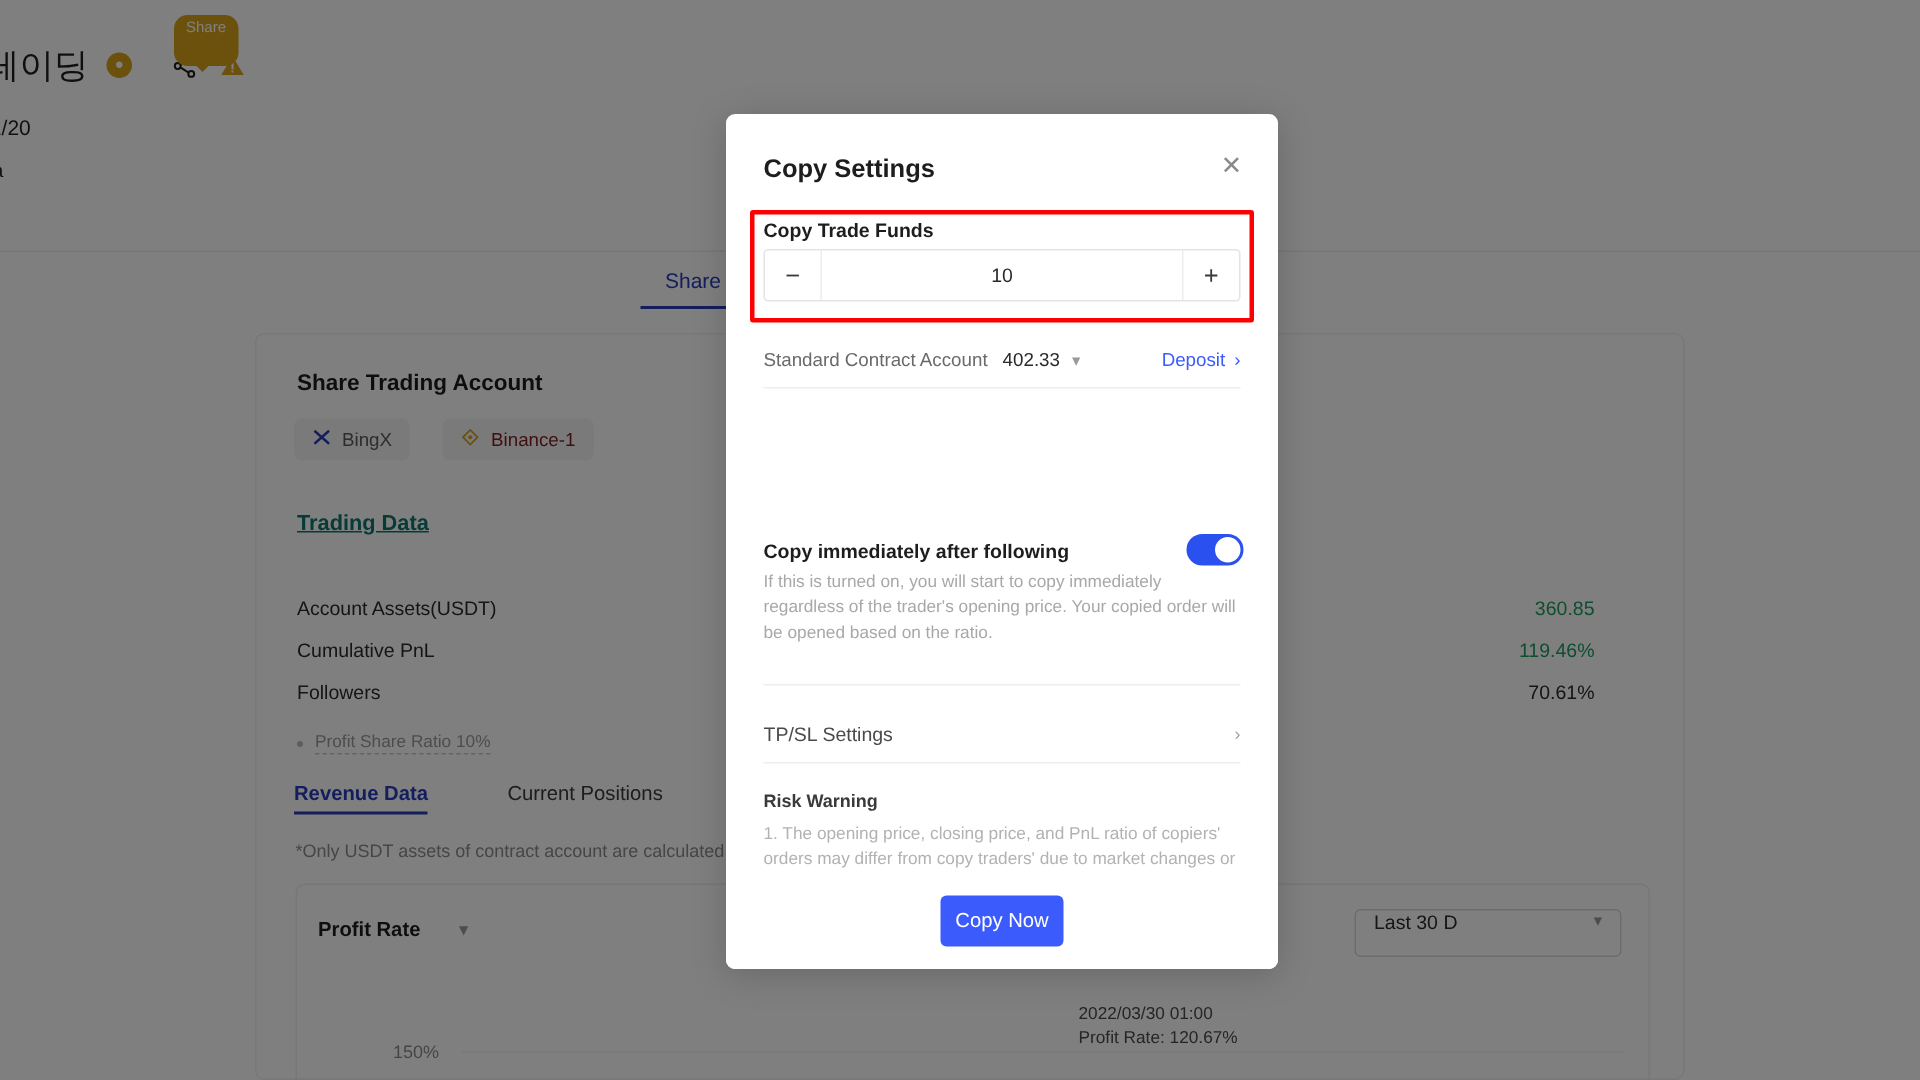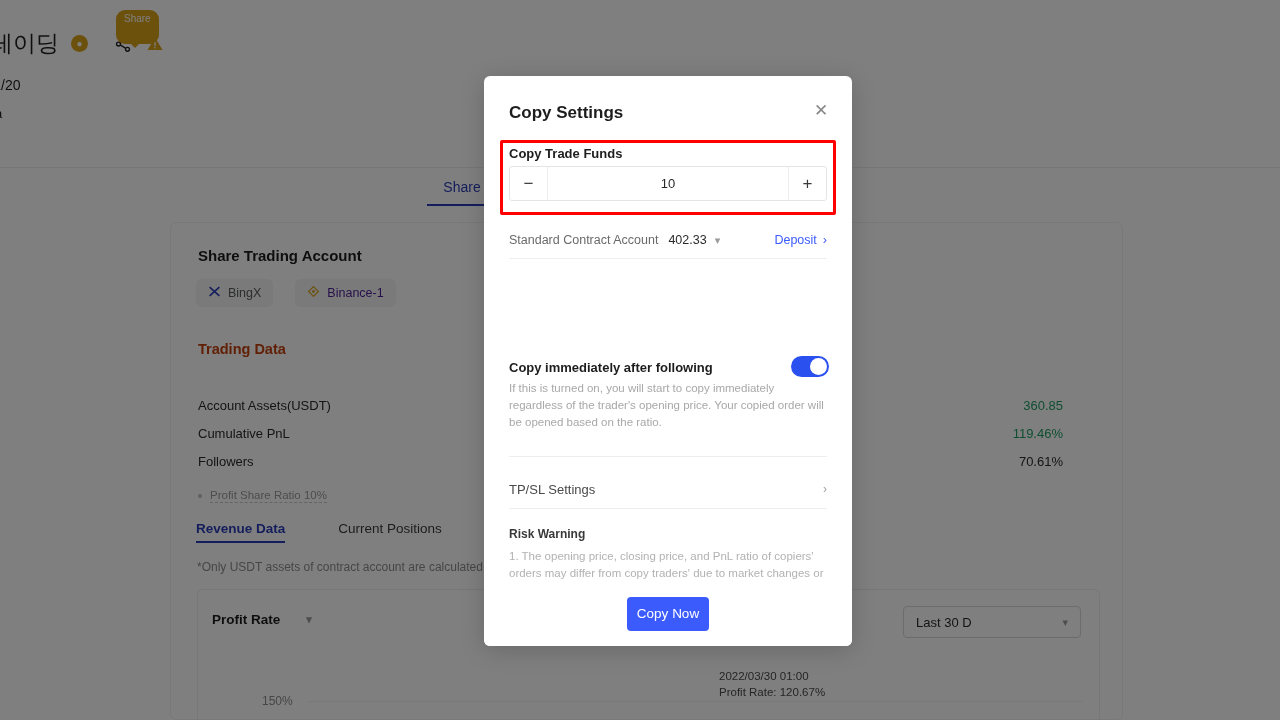--- a/index.html
+++ b/index.html
@@ -65,22 +65,22 @@
   .card{
     position:absolute; left:170px; top:222px; width:953px; min-height:498px;
     background:#fff; border:1px solid #f0f0f0; border-radius:6px;
   }
   .card-h2{ position:absolute; left:27px; top:24px; font-size:15px; font-weight:700; color:#1d1d1d;}
   .chips{ position:absolute; left:25px; top:56px; display:flex; gap:22px;}
   .chip{
     display:flex; align-items:center; gap:7px; background:#f4f5f7;
     border-radius:5px; padding:6px 12px; font-size:12.5px; color:#5a5a5a;
   }
-  .chip.blue{ color:#4c1d95; }
-  .card-h3{ position:absolute; left:27px; top:118px; font-size:14.5px; font-weight:700; color:#c2410c;}
+  .chip.blue{ color:#7f1d1d; }
+  .card-h3{ position:absolute; left:27px; top:118px; font-size:14.5px; font-weight:700; color:#0f766e;text-decoration:underline;}
 
   .stat-rows{ position:absolute; left:27px; top:168px; width:900px;}
   .stat-row{ display:flex; align-items:center; height:28px; font-size:13px; color:#2a2a2a; }
   .stat-label{ width:250px; color:#2a2a2a;}
   .stat-v1{ width:145px; text-align:right;}
   .stat-v2{ width:235px; text-align:right;}
   .stat-v3{ width:235px; text-align:right;}
   .green{ color:#1f9d63;}
 
   .bullets{ position:absolute; left:27px; top:262px; }
@@ -96,21 +96,21 @@
   .note{ position:absolute; left:26px; top:337px; font-size:12px; color:#8c8c8c;}
 
   .chart-box{
     position:absolute; left:26px; top:366px; width:903px; height:300px;
     border:1px solid #eeeeee; border-radius:6px;
   }
   .chart-sel{ position:absolute; left:14px; top:22px; display:flex; align-items:center; gap:26px;
     font-size:13.5px; font-weight:700; color:#1d1d1d;}
   .range-sel{
     position:absolute; right:18px; top:16px; width:178px; height:32px;
-    border:1px solid #d9d9d9; border-radius:4px; display:flex; align-items:center;
+    border:1px solid #d9d9d9; border-radius:4px; display:flex; align-items:flex-start;
     justify-content:space-between; padding:0 12px; font-size:13px; color:#2a2a2a;
     background:#fff;
   }
   .chev{ color:#9a9a9a; font-size:11px;}
   .grid-label{ position:absolute; font-size:12px; color:#8c8c8c;}
   .grid-line{ position:absolute; height:1px; background:#f2f2f2;}
   .tt{ position:absolute; font-size:11.5px; color:#4a4a4a; line-height:16px;}
 
   
   .dim{

